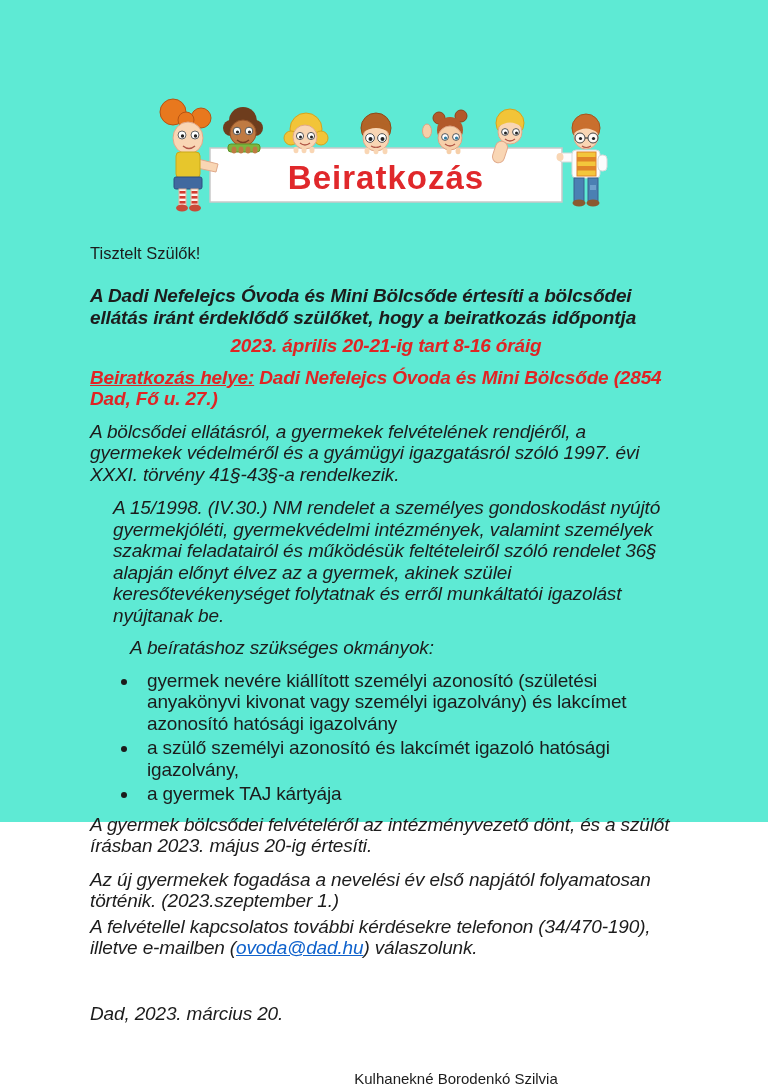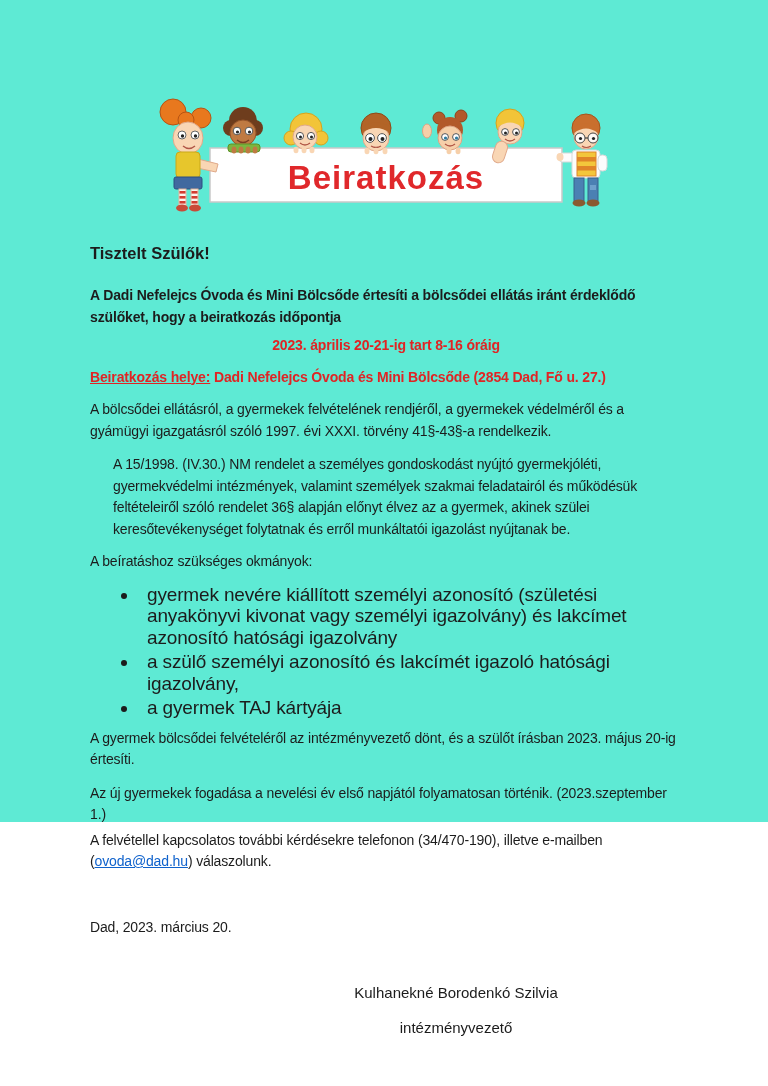--- a/index.html
+++ b/index.html
@@ -4,29 +4,29 @@
 <style>
   html,body{margin:0;padding:0;}
   body{
     width:768px;height:1086px;background:#ffffff;
     font-family:"Liberation Sans",sans-serif;
     color:#1c1c1c;overflow:hidden;
   }
   .page{position:relative;width:768px;height:822px;background:#5eead4;}
   .content{position:absolute;left:90px;top:0;width:592px;}
   .illustration{margin:95px 0 0 58px;width:472px;height:118px;}
-  .greeting{font-size:16.5px;font-weight:bold;margin:30px 0 0;line-height:21px;}
-  p{font-size:14px;line-height:21.5px;letter-spacing:-0.15px;margin:0;}
+  .greeting{font-size:16.5px;font-weight:normal;margin:30px 0 0;line-height:21px;}
+  p{font-size:19px;line-height:21.5px;letter-spacing:-0.15px;margin:0;font-style:italic;}
   .intro{margin-top:21px;font-weight:bold;}
   .date-line{margin-top:7px;text-align:center;font-weight:bold;color:#e02424;}
   .place-line{margin-top:10px;font-weight:bold;color:#e02424;}
   .place-label{text-decoration:underline;}
   .law{margin-top:11px;}
   .decree{margin-top:12px;margin-left:23px;}
-  .docs-heading{margin-top:11px;}
+  .docs-heading{margin-top:11px;margin-left:40px;}
   ul.docs{margin:11px 0 0;padding:0 0 0 49px;}
   ul.docs li{font-size:19px;line-height:21.5px;letter-spacing:-0.15px;margin:0 0 3px;padding-left:8px;}
   .decision{margin-top:9px;}
   .start{margin-top:12px;}
   .contact{margin-top:4px;}
   .contact a{color:#0f62cc;text-decoration:underline;}
   .dateline{margin-top:44px;}
   .signature{width:300px;margin:44px 0 0 216px;text-align:center;}
   .sig-name{display:block;font-size:15px;line-height:21.5px;}
   .sig-title{display:block;font-size:15px;line-height:21.5px;margin-top:13px;}

